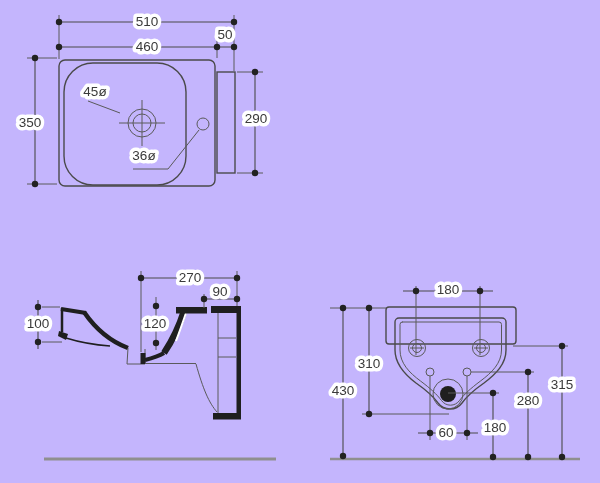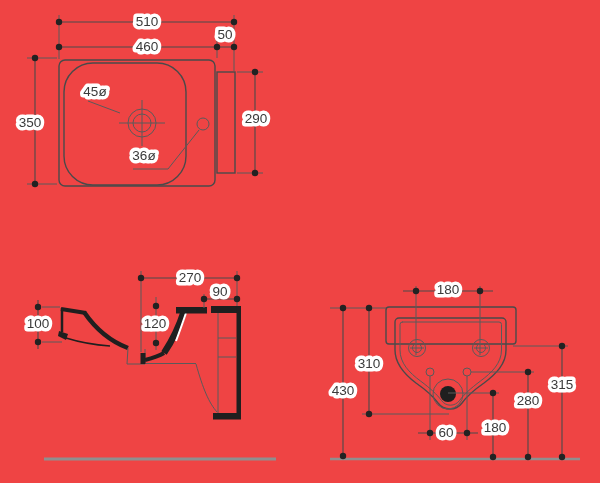--- a/index.html
+++ b/index.html
@@ -1,16 +1,16 @@
 <!DOCTYPE html>
 <html><head>
 <meta charset="utf-8">
 <style>
   html,body{margin:0;padding:0;background:#ffffff;width:600px;height:483px;overflow:hidden;}
-  .sheet{width:600px;height:483px;background:#ef4444;position:relative;}
+  .sheet{width:600px;height:483px;background:#c4b5fd;position:relative;}
   svg{display:block;font-family:"Liberation Sans", sans-serif;}
   
   .outline{fill:none;stroke:#4a4a4a;stroke-width:1.4;}
   .thin{fill:none;stroke:#5a5a5a;stroke-width:1;}
   .dim{fill:none;stroke:#4a4a4a;stroke-width:1.1;}
   .ext{fill:none;stroke:#5a5a5a;stroke-width:1;}
   .ink{fill:#1f1f1f;stroke:none;}
   .inkline{fill:none;stroke:#1f1f1f;}
   .ground{fill:none;stroke:#8f8f8f;}
   .dot{fill:#222222;stroke:none;}

